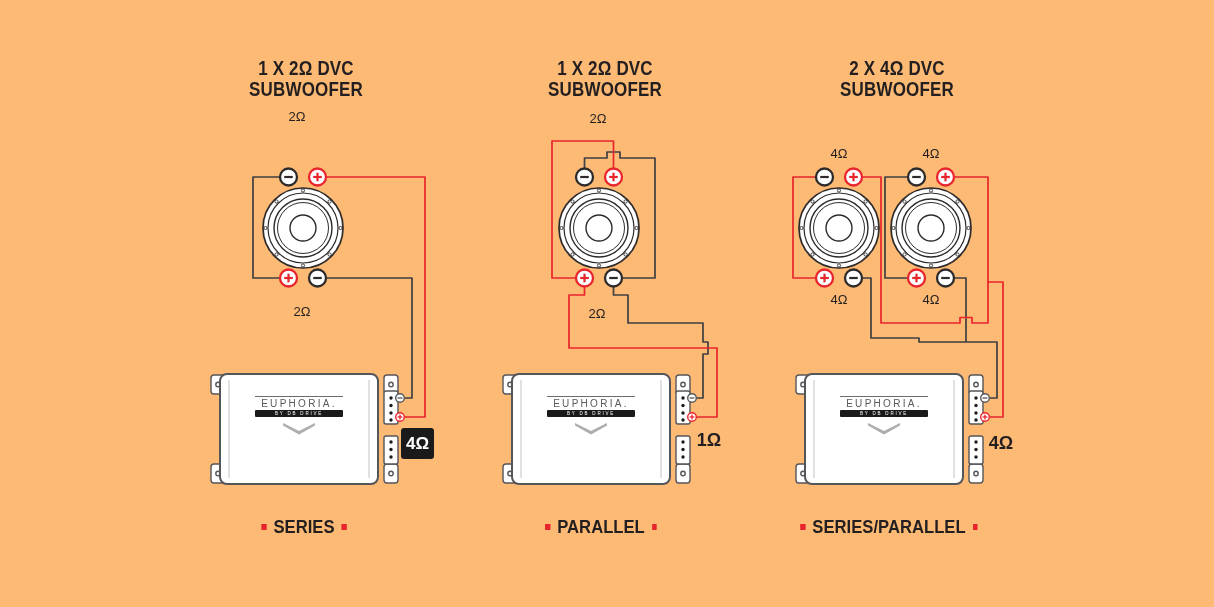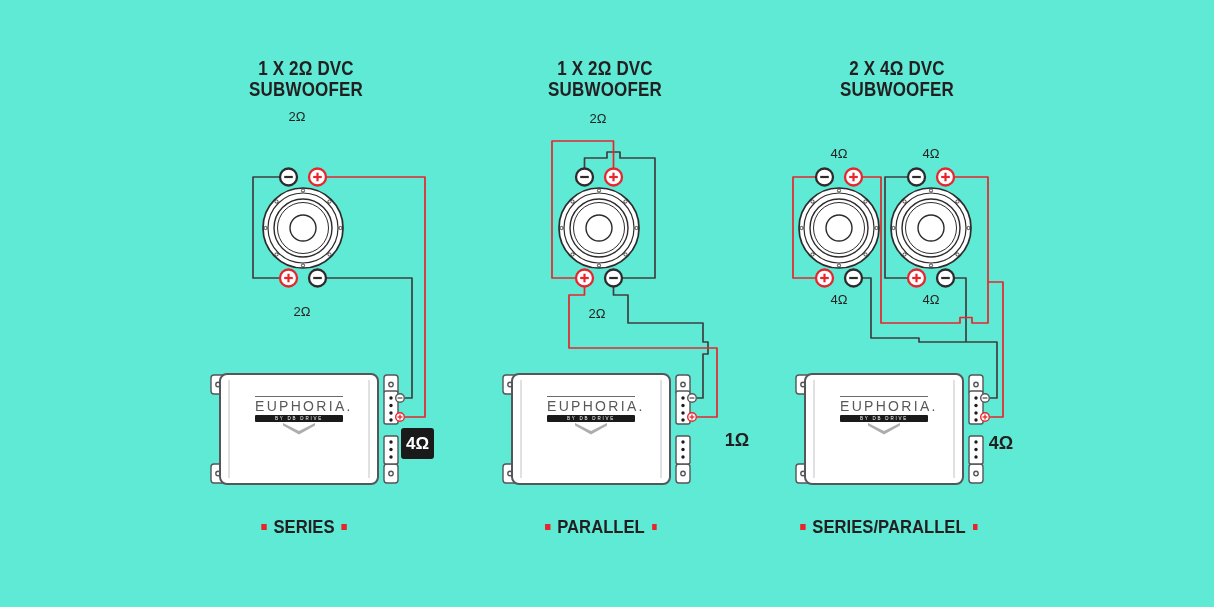--- a/index.html
+++ b/index.html
@@ -1,30 +1,30 @@
 <!DOCTYPE html>
 <html><head>
 <meta charset="utf-8">
 <style>
   html,body{margin:0;padding:0;background:#ffffff;}
-  .canvas{position:relative;width:1214px;height:607px;background:#5eead4;overflow:hidden;
+  .canvas{position:relative;width:1214px;height:607px;background:#fdba74;overflow:hidden;
           font-family:"Liberation Sans", sans-serif;color:#231f20;}
   .canvas svg{position:absolute;left:0;top:0;}
   .lbl{position:absolute;white-space:nowrap;}
   .title{font-size:20px;font-weight:700;letter-spacing:.2px;color:#231f20;
          transform:translateX(-50%) scaleX(.85);transform-origin:center top;}
   .ohm{font-size:13px;font-weight:500;color:#231f20;transform:translateX(-50%);}
   .result-plain{font-size:18px;font-weight:600;color:#231f20;transform:translateX(-50%);}
   .result-boxed{width:33px;height:31px;background:#1a1a1a;border-radius:3px;color:#ffffff;
                 font-size:17px;font-weight:700;display:flex;align-items:center;justify-content:center;}
   .mode{display:inline-flex;align-items:center;gap:8px;font-size:18.5px;font-weight:700;
         color:#231f20;transform:translateX(-50%) scaleX(.9);transform-origin:center top;}
   .mode .sq{width:5.5px;height:5.5px;background:#e8252c;flex:0 0 auto;}
   .brand{width:88px;transform:translateX(-50%);text-align:center;}
-  .brand .bname{border-top:1.2px solid #6a6b6d;padding-top:1px;font-size:14px;letter-spacing:2.3px;
+  .brand .bname{border-top:1.2px solid #6a6b6d;padding-top:1px;font-size:10px;letter-spacing:2.3px;
                 color:#58595b;font-weight:500;}
   .brand .bbar{margin-top:1px;background:#1a1a1a;border-radius:1px;height:7px;line-height:7px;
                color:#ffffff;font-size:4.5px;letter-spacing:1.8px;font-weight:400;}
 </style>
 </head>
 <body>
 
 <div class="canvas">
 
   <svg width="1214" height="607" viewBox="0 0 1214 607">
@@ -162,21 +162,21 @@
   <div class="lbl mode" style="left:304px;top:516px;">
     <span class="sq"></span>
     <span>SERIES</span>
     <span class="sq"></span>
   </div>
 
   <div class="lbl title" style="left:605px;top:57px;">1 X 2Ω DVC</div>
   <div class="lbl title" style="left:605px;top:78px;">SUBWOOFER</div>
   <div class="lbl ohm" style="left:598px;top:111px;">2Ω</div>
   <div class="lbl ohm" style="left:597px;top:306px;">2Ω</div>
-  <div class="lbl result-plain" style="left:737px;top:430px;">1Ω</div>
+  <div class="lbl result-plain" style="left:709px;top:430px;">1Ω</div>
   <div class="lbl brand" style="left:591px;top:396px;">
     <div class="bname">EUPHORIA.</div>
     <div class="bbar">BY DB DRIVE</div>
   </div>
   <div class="lbl mode" style="left:601px;top:516px;">
     <span class="sq"></span>
     <span>PARALLEL</span>
     <span class="sq"></span>
   </div>
 

